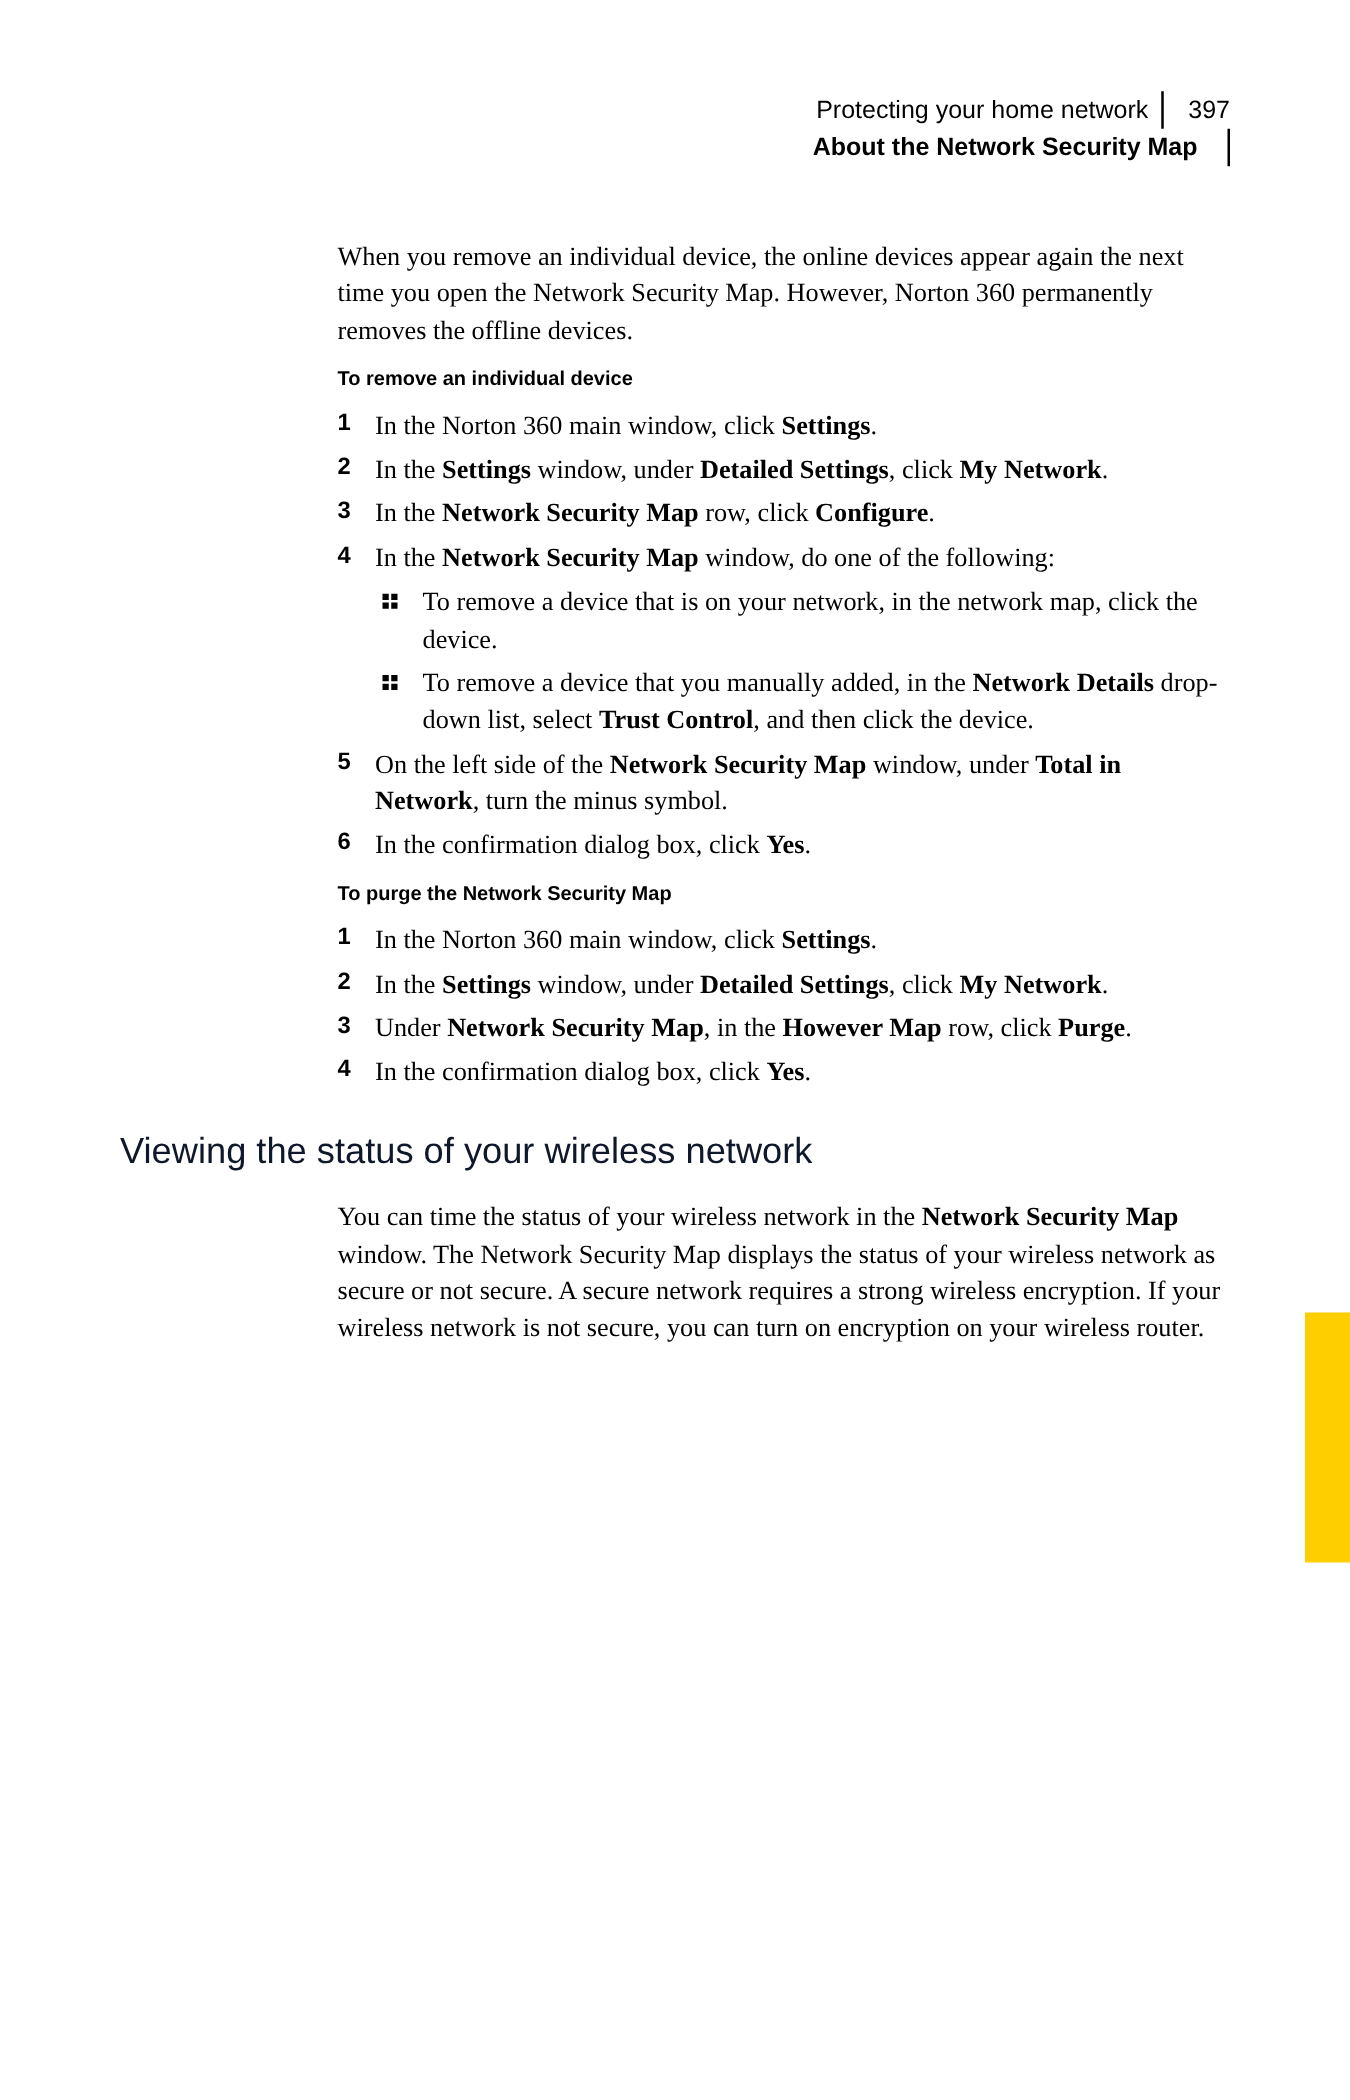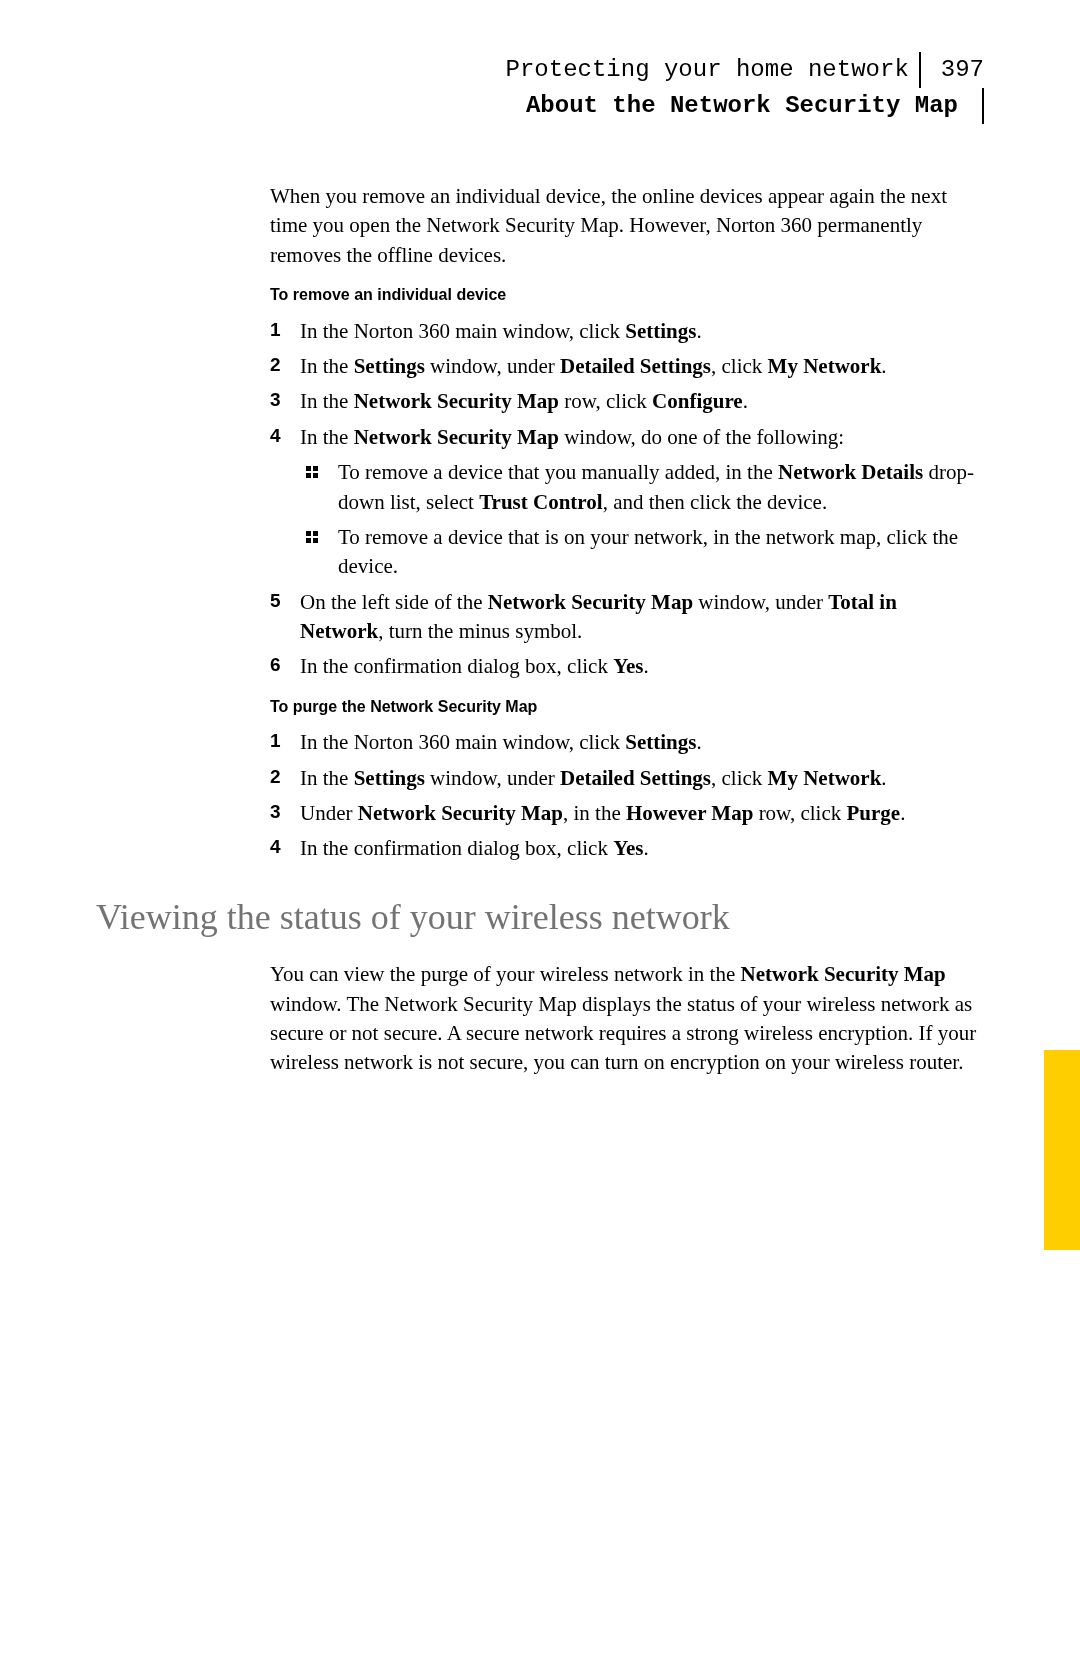--- a/index.html
+++ b/index.html
@@ -10,23 +10,24 @@
     color: #000;
     background: #fff;
     width: 1080px;
     height: 1680px;
     position: relative;
     padding: 52px 96px 60px 96px;
   }
   .header {
     text-align: right;
     margin-bottom: 58px;
-    font-family: Liberation Mono, monospace;
-    font-size: 24px;
+    font-family: Liberation Sans, sans-serif;
+    font-size: 20px;
     line-height: 1.5;
+    margin-top: 21px;
   }
   .header-top {
     display: inline-flex;
     align-items: center;
   }
   .header-title {
     padding-right: 10px;
     border-right: 2px solid #000;
   }
   .header-page {
@@ -86,24 +87,24 @@
     top: 8px;
     width: 12px;
     height: 12px;
     background:
       linear-gradient(#000,#000) 0 0/5px 5px no-repeat,
       linear-gradient(#000,#000) 7px 0/5px 5px no-repeat,
       linear-gradient(#000,#000) 0 7px/5px 5px no-repeat,
       linear-gradient(#000,#000) 7px 7px/5px 5px no-repeat;
   }
   h2.section-heading {
-    font-family: Liberation Serif, serif;
+    font-family: Liberation Sans, sans-serif;
     font-weight: normal;
-    font-size: 36px;
-    color: #737373;
+    font-size: 29px;
+    color: #0f172a;
     margin: 28px 0 18px 0;
   }
   .yellow-tab {
     position: absolute;
     right: 0;
     top: 1050px;
     width: 36px;
     height: 200px;
     background: #ffce00;
   }
@@ -134,24 +135,24 @@
     </li>
     <li>
       <span>In the </span><b>Settings</b><span> window, under </span><b>Detailed Settings</b><span>, click </span><b>My Network</b><span>.</span>
     </li>
     <li>
       <span>In the </span><b>Network Security Map</b><span> row, click </span><b>Configure</b><span>.</span>
     </li>
     <li>
       <span>In the </span><b>Network Security Map</b><span> window, do one of the following:</span>
       <ul class="bullets">
+        <li>To remove a device that is on your network, in the network map, click the device.</li>
         <li>
           <span>To remove a device that you manually added, in the </span><b>Network Details</b><span> drop-down list, select </span><b>Trust Control</b><span>, and then click the device.</span>
         </li>
-        <li>To remove a device that is on your network, in the network map, click the device.</li>
       </ul>
     </li>
     <li>
       <span>On the left side of the </span><b>Network Security Map</b><span> window, under </span><b>Total in Network</b><span>, turn the minus symbol.</span>
     </li>
     <li>
       <span>In the confirmation dialog box, click </span><b>Yes</b><span>.</span>
     </li>
   </ol>
 
@@ -171,17 +172,17 @@
       <span>In the confirmation dialog box, click </span><b>Yes</b><span>.</span>
     </li>
   </ol>
 
 </div>
 
 <h2 class="section-heading">Viewing the status of your wireless network</h2>
 
 <div class="content-block">
   <p>
-    <span>You can view the purge of your wireless network in the </span><b>Network Security Map</b><span> window. The Network Security Map displays the status of your wireless network as secure or not secure. A secure network requires a strong wireless encryption. If your wireless network is not secure, you can turn on encryption on your wireless router.</span>
+    <span>You can time the status of your wireless network in the </span><b>Network Security Map</b><span> window. The Network Security Map displays the status of your wireless network as secure or not secure. A secure network requires a strong wireless encryption. If your wireless network is not secure, you can turn on encryption on your wireless router.</span>
   </p>
 </div>
 
 <div class="yellow-tab"></div>
 
 </body></html>

